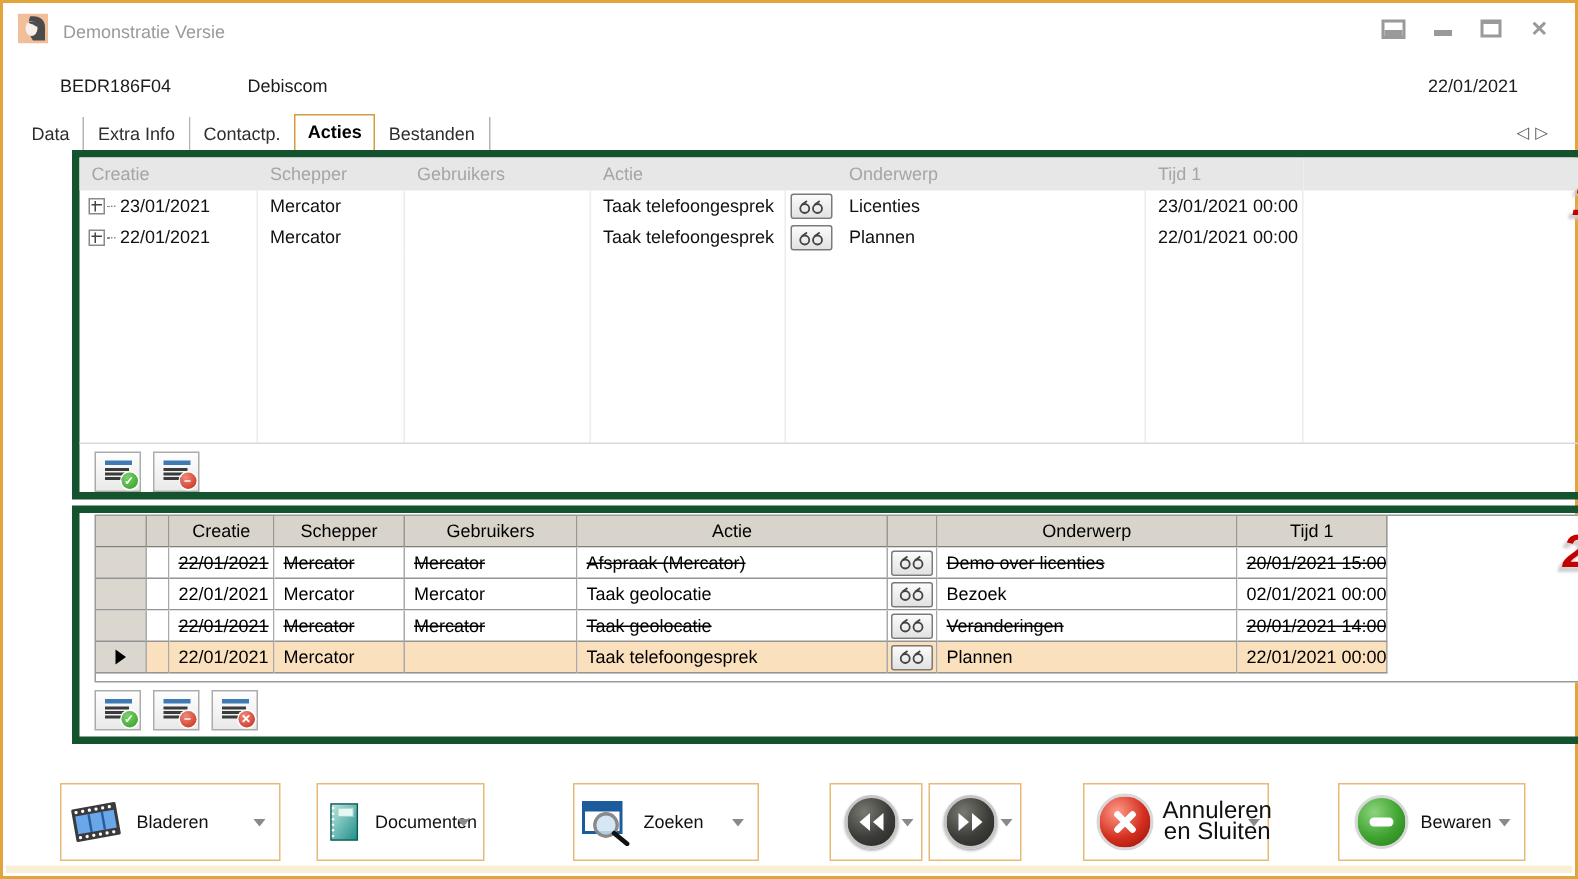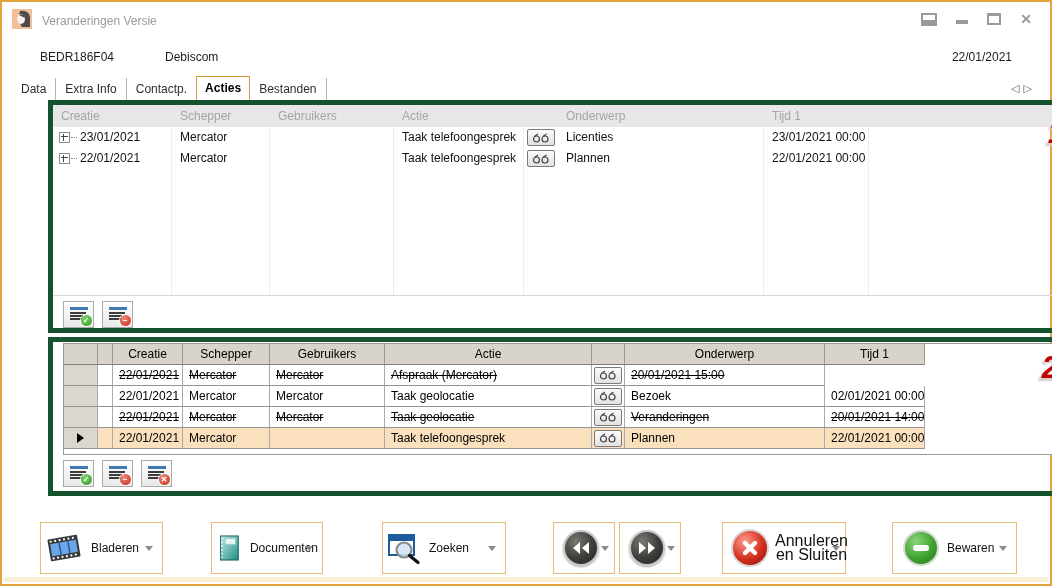--- a/index.html
+++ b/index.html
@@ -99,21 +99,21 @@
 
 <div class="window">
 
   <div class="titlebar">
     <svg class="app-icon" viewBox="0 0 20 20">
       <rect width="20" height="20" fill="#F2BE9A"></rect>
       <path d="M8 2 C14 1 18 4 18 9 L18 18 L10 18 C7 14 6 8 8 2 Z" fill="#4b4b4b"></path>
       <ellipse cx="9" cy="10" rx="4" ry="5" fill="#f7efe8"></ellipse>
       <path d="M7 6 C10 4 13 6 13 9 L11 8 C10 7 8 7 7 6 Z" fill="#4b4b4b"></path>
     </svg>
-    <div class="app-title">Veranderingen Versie</div>
+    <div class="app-title">Demonstratie Versie</div>
     <div class="win-controls">
       <span class="ic-roll"></span>
       <span class="ic-min"></span>
       <span class="ic-max"></span>
       <span class="ic-close">✕</span>
     </div>
   </div>
 
   <div class="rec-code">BEDR186F04</div>
   <div class="rec-name">Debiscom</div>
@@ -247,20 +247,21 @@
         <div class="cell">Afspraak (Mercator)</div>
         <div class="cell ctr">
             <button class="binoc-btn">
               <svg width="18" height="10" viewBox="0 0 18 10">
                 <circle cx="4.5" cy="6" r="3" fill="none" stroke="#444" stroke-width="1.2"></circle>
                 <circle cx="13" cy="6" r="3" fill="none" stroke="#444" stroke-width="1.2"></circle>
                 <path d="M2.5 3.5 L6 1 M11 3.5 L14.5 1" stroke="#444" stroke-width="1.2" fill="none"></path>
               </svg>
             </button>
           </div>
+        <div class="cell">Demo over licenties</div>
         <div class="cell">20/01/2021 15:00</div>
       </div>
 
       <div class="g2row">
         <div class="cell rowhdr ctr"></div>
         <div class="cell ctr"></div>
         <div class="cell">22/01/2021</div>
         <div class="cell">Mercator</div>
         <div class="cell">Mercator</div>
         <div class="cell">Taak geolocatie</div>
@@ -356,21 +357,21 @@
             <span class="l2"></span>
             <span class="l3"></span>
             <span class="ibadge r">✕</span>
           </span>
         </button>
     </div>
 
     <span class="anno" style="right:22px;top:8px;">2</span>
   </div>
 
-  <button class="fbtn" style="left:38px;width:123px;">
+  <button class="fbtn" style="left:38px;width:147px;">
     <svg width="38" height="34" viewBox="0 0 38 34">
       <g transform="rotate(-10 19 17)">
         <rect x="4" y="6" width="30" height="22" fill="#3a3a3c" rx="1"></rect>
         <rect x="6" y="11" width="26" height="12" fill="#6aa7e8"></rect>
         <line x1="15" y1="11" x2="15" y2="23" stroke="#2b5a9c" stroke-width="1.6"></line>
         <line x1="24" y1="11" x2="24" y2="23" stroke="#2b5a9c" stroke-width="1.6"></line>
         <g fill="#fff">
           <circle cx="7" cy="8.5" r="1.1"></circle>
             <circle cx="11.5" cy="8.5" r="1.1"></circle>
             <circle cx="16" cy="8.5" r="1.1"></circle>

